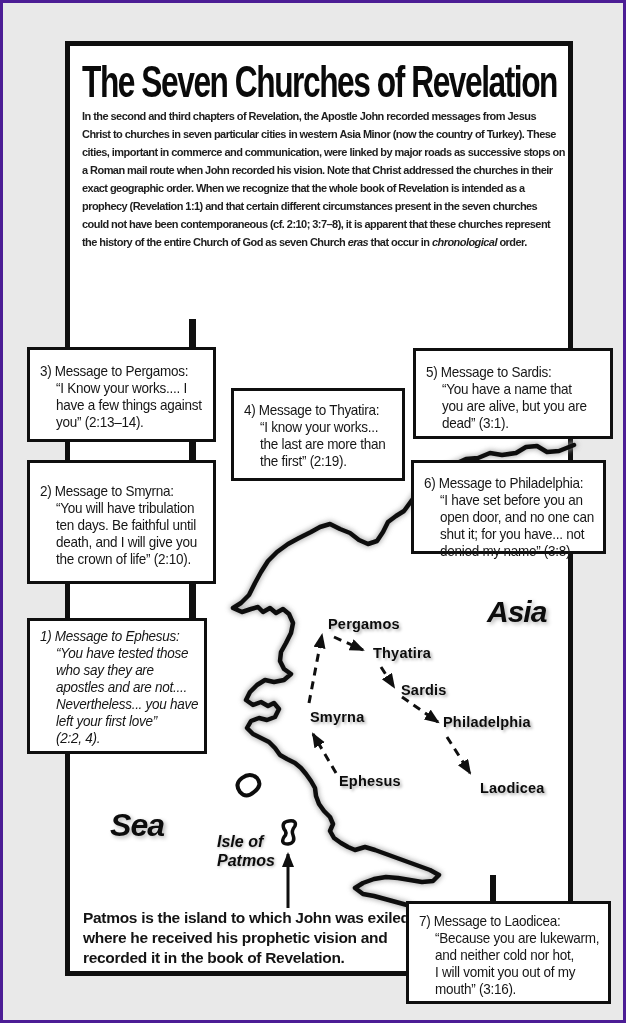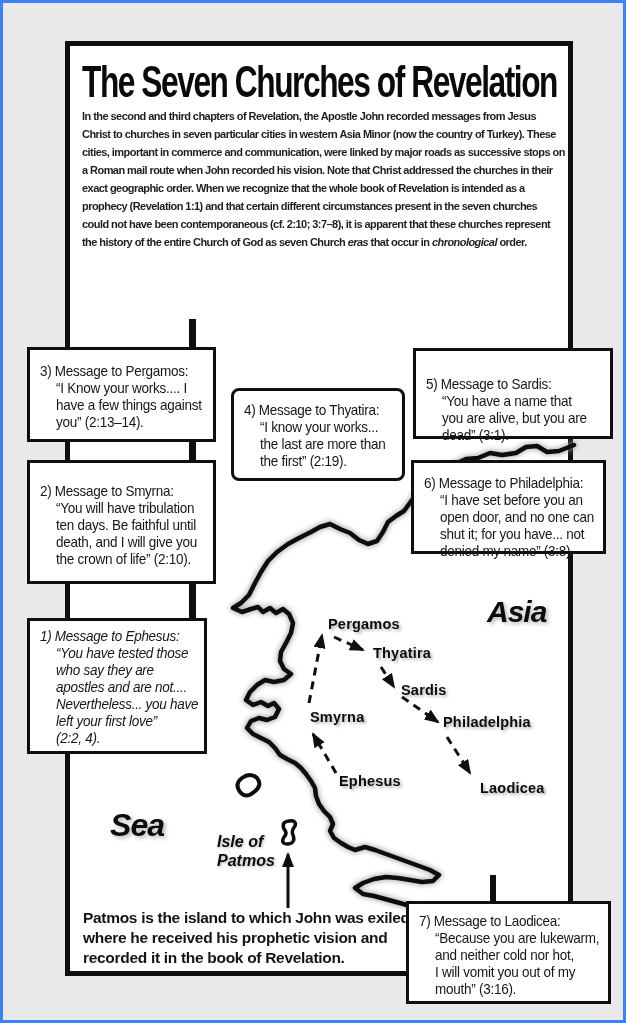--- a/index.html
+++ b/index.html
@@ -1,37 +1,37 @@
 <!DOCTYPE html>
 <html><head>
 <meta charset="utf-8">
 <style>
   html,body{margin:0;padding:0;background:#d8d8d8;}
   .page{position:relative;width:626px;height:1023px;background:#e9e9e9;
-    border:3px solid #3b82f6;box-sizing:border-box;overflow:hidden;
+    border:3px solid #4c1d95;box-sizing:border-box;overflow:hidden;
     font-family:"Liberation Sans",sans-serif;}
   .panel{position:absolute;left:62px;top:38px;width:508px;height:935px;
     background:#ffffff;border:5px solid #0f0f0f;box-sizing:border-box;z-index:1;}
   .title{position:absolute;left:79px;top:54px;font-size:44px;font-weight:bold;
     letter-spacing:-2px;transform:scaleX(.72);transform-origin:left top;
     white-space:nowrap;color:#0a0a0a;z-index:2;}
   .intro{position:absolute;left:79px;top:104px;width:484px;font-size:11px;
     font-weight:bold;letter-spacing:-0.55px;line-height:18px;color:#1e1e1e;z-index:2;}
   .intro em{font-style:italic;}
   .map-svg{position:absolute;left:0;top:0;z-index:2;}
   .connector{position:absolute;width:7px;background:#0f0f0f;z-index:3;}
   .callout{position:absolute;background:#ffffff;border:3px solid #0f0f0f;
     box-sizing:border-box;z-index:4;}
   .callout .ln{white-space:nowrap;font-size:15px;line-height:17px;
     letter-spacing:-0.3px;transform:scaleX(.9);transform-origin:left top;
     color:#161616;padding-left:11px;}
   .callout .ln.indent{padding-left:29px;}
   .b3{left:24px;top:344px;width:189px;height:95px;padding-top:12px;}
-  .b4{left:228px;top:385px;width:174px;height:93px;padding-top:10px;border-radius:8px;}
-  .b5{left:410px;top:345px;width:200px;height:91px;padding-top:24px;}
+  .b4{left:228px;top:385px;width:174px;height:93px;padding-top:10px;}
+  .b5{left:410px;top:345px;width:200px;height:91px;padding-top:12px;}
   .b2{left:24px;top:457px;width:189px;height:124px;padding-top:19px;}
   .b6{left:408px;top:457px;width:195px;height:94px;padding-top:11px;}
   .b1{left:24px;top:615px;width:180px;height:136px;padding-top:6px;font-style:italic;}
   .b7{left:403px;top:898px;width:205px;height:103px;padding-top:8px;}
   .city{position:absolute;font-weight:bold;font-size:14.5px;color:#0c0c0c;
     white-space:nowrap;letter-spacing:.2px;z-index:3;
     text-shadow:2px 2px 3px rgba(0,0,0,.30);}
   .c-pergamos{left:325px;top:613px;}
   .c-thyatira{left:370px;top:642px;}
   .c-sardis{left:398px;top:679px;}

